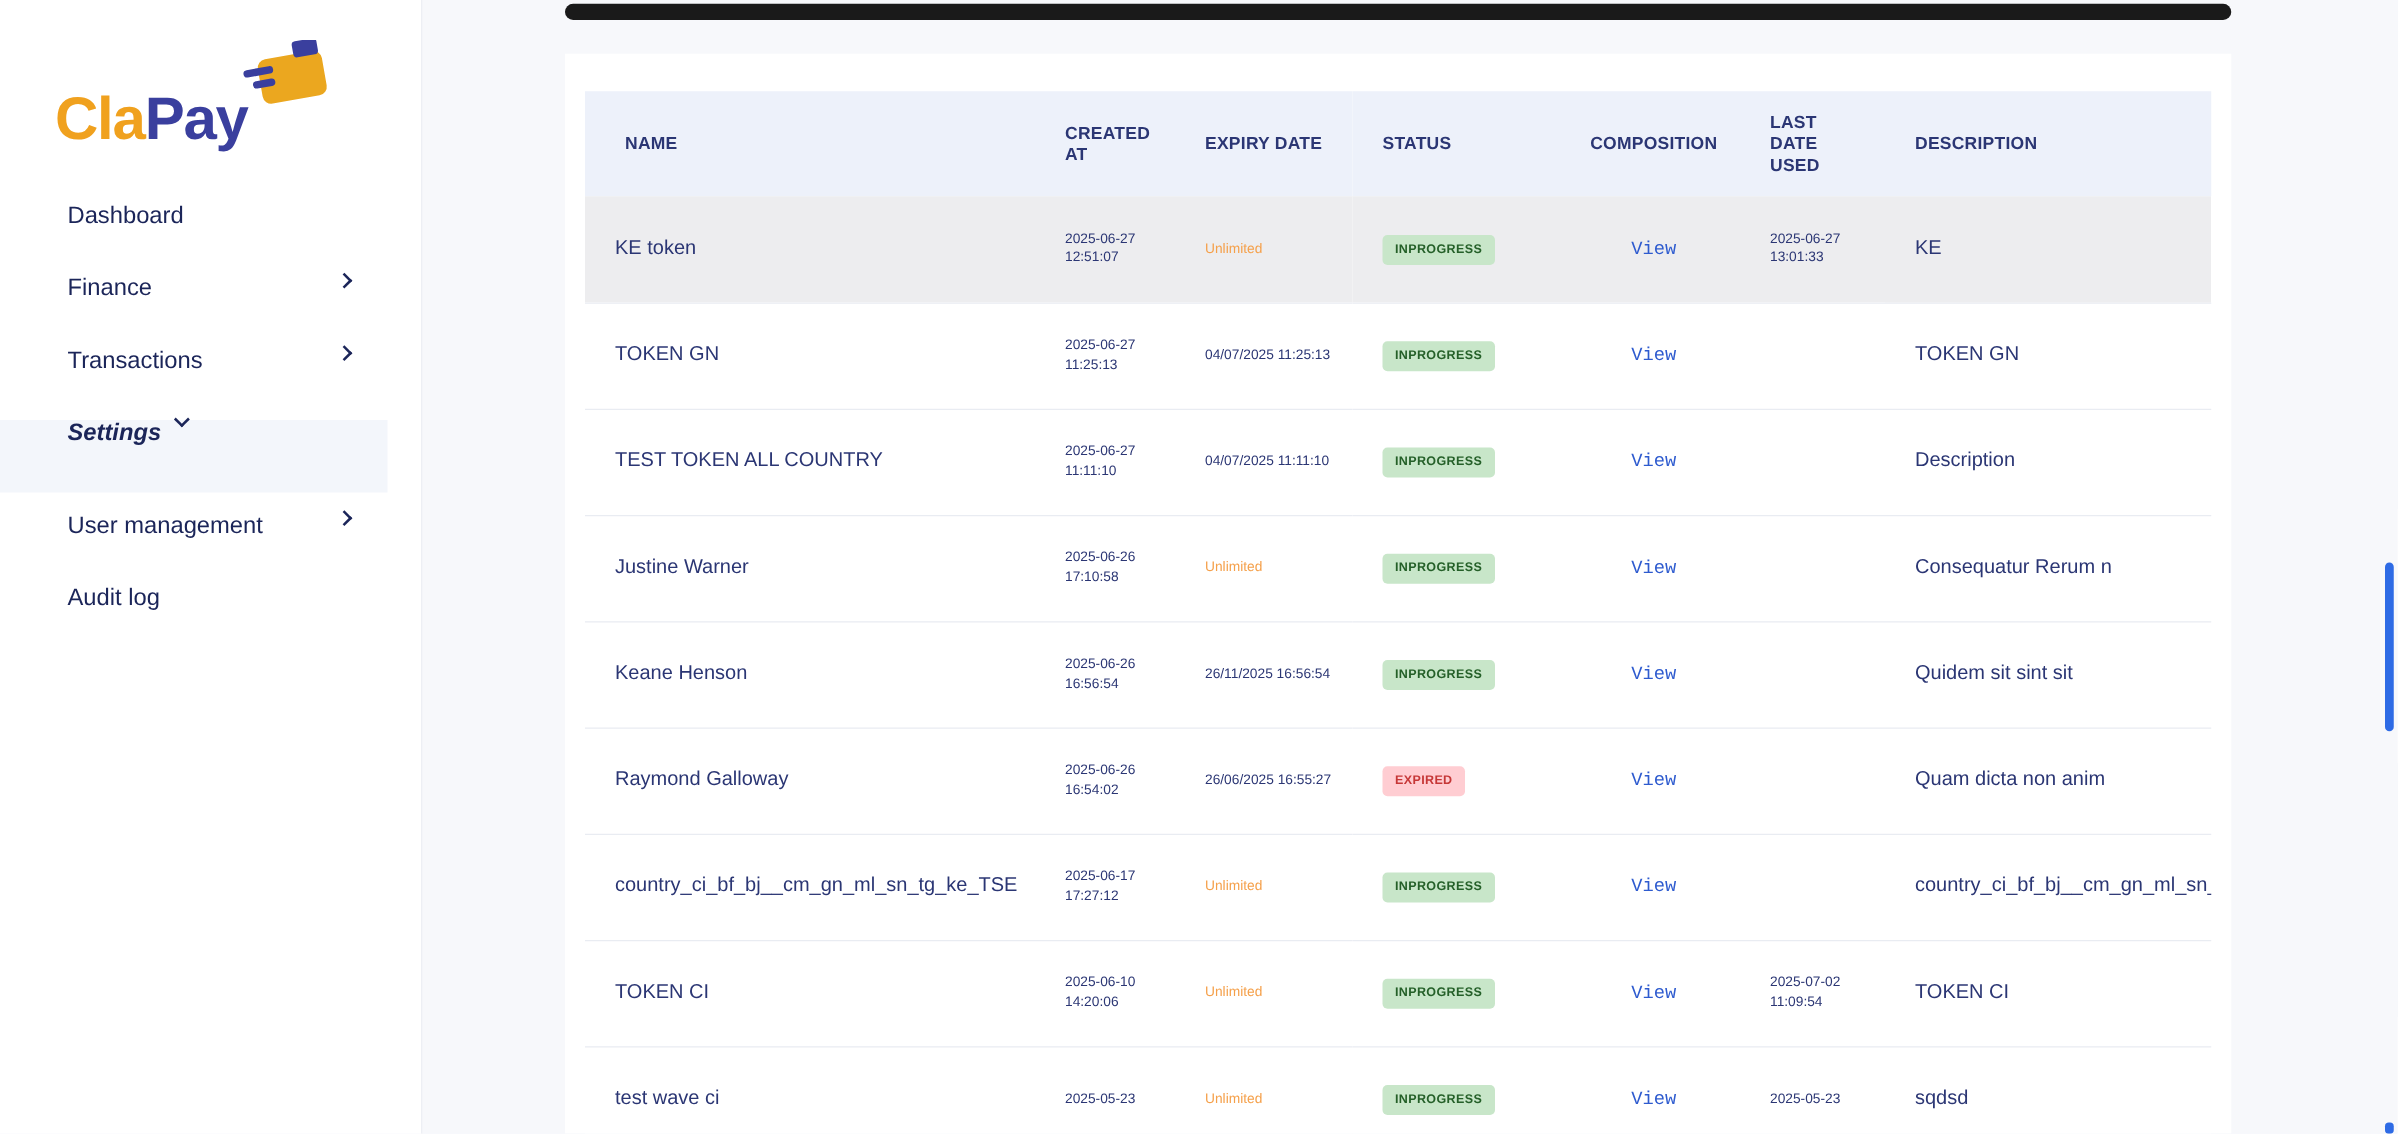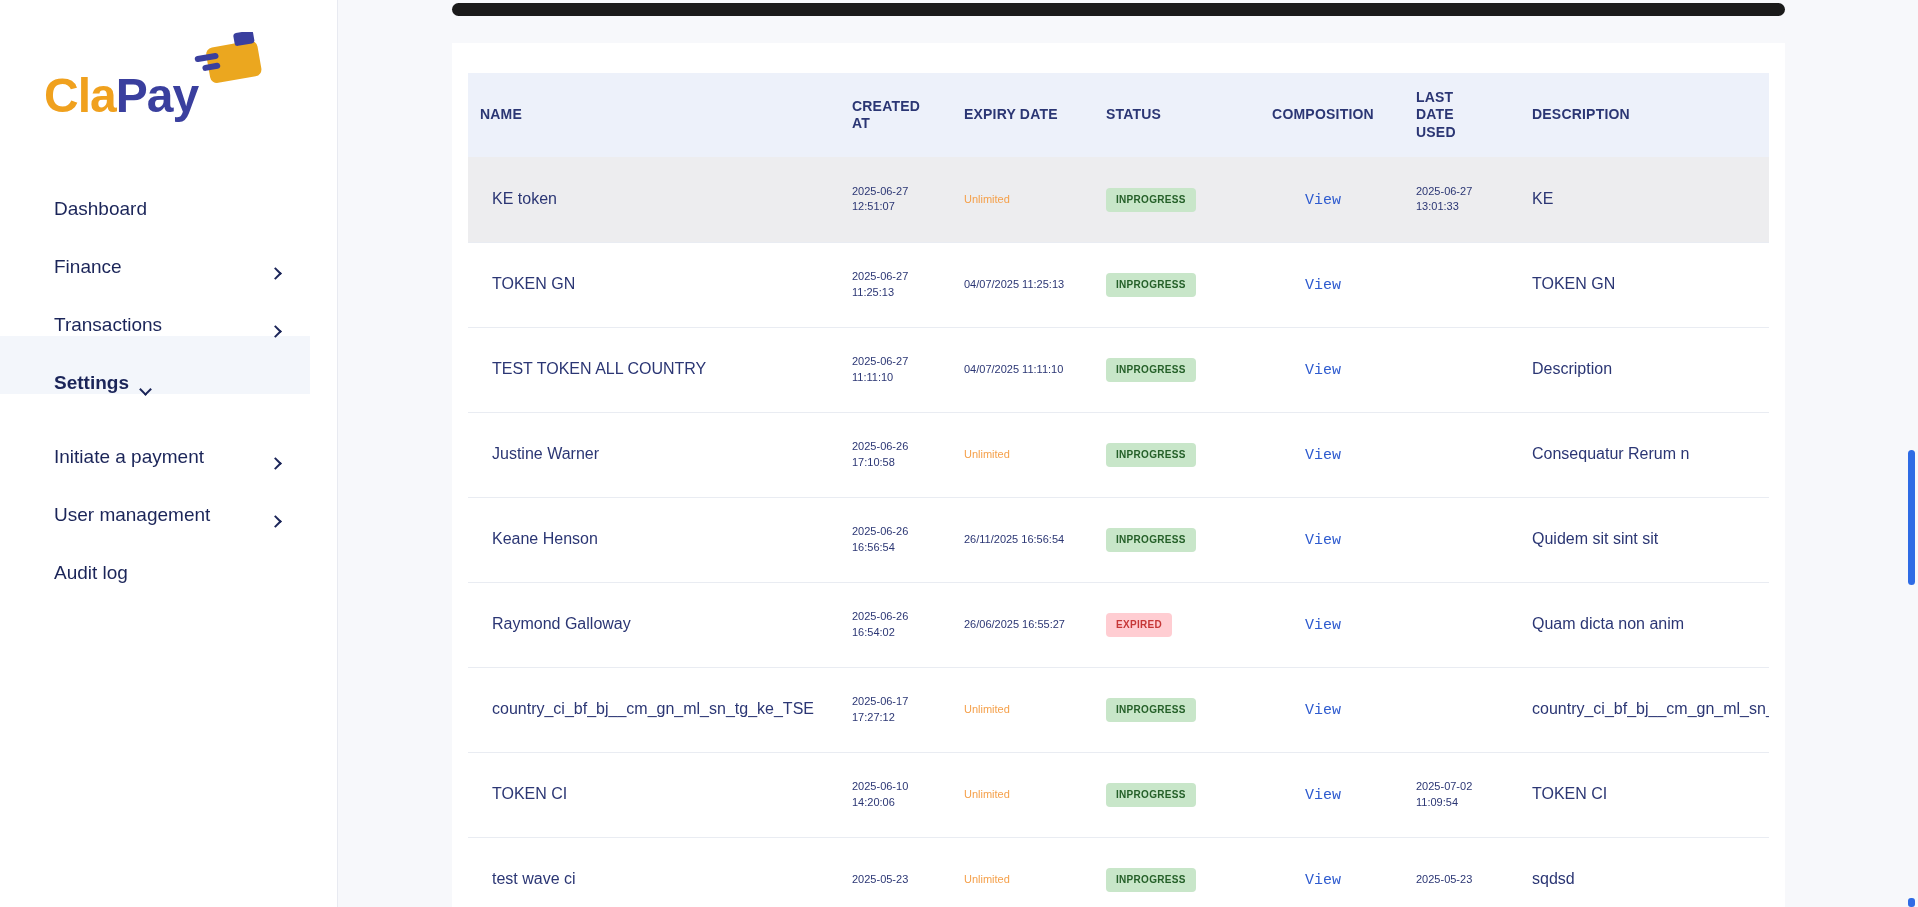--- a/index.html
+++ b/index.html
@@ -16,31 +16,31 @@
     border-right:1px solid #E8EAF1;
   }
   .logo { position:relative; margin:34px 0 0 44px; height:106px; width:250px; cursor:pointer; }
   .logo-text { position:absolute; left:0; top:34px; font-size:48px; font-weight:700; letter-spacing:-1px; }
   .brand-orange { color:#F0A11E; }
   .brand-navy { color:#3A3F9E; }
   .logo-icon { position:absolute; left:150px; top:-2px; }
 
   .nav { margin-top:22px; width:310px; }
   .nav-item {
-    display:flex; align-items:flex-end; justify-content:space-between;
+    display:flex; align-items:flex-start; justify-content:space-between;
     height:58px; padding:0 30px 0 54px; font-size:19px; font-weight:500;
     color:#1B2559; cursor:pointer;
   }
   .chev {
     width:9px; height:9px; display:inline-block;
     border-right:2px solid #1B2559; border-bottom:2px solid #1B2559;
   }
   .chev-right { transform:rotate(-45deg); }
   .chev-down  { transform:rotate(45deg); margin-top:-5px; }
-  .settings-block { background:#F3F6FB; margin-bottom:16px; }
+  .settings-block { background:#F3F6FB; margin-bottom:16px;font-style:italic; }
   .nav-item.settings-row { justify-content:flex-start; gap:12px; font-weight:600; }
   .sub-item {
     height:48px; display:flex; align-items:center; padding-left:76px;
     font-size:17.5px; font-weight:700; color:#1B2559; cursor:pointer;
     border-top:1px solid #EAEDF4;
   }
   .sub-item.active { color:#BA7A18; }
 
   
   .main { flex:1; position:relative; background:#F7F8FB; overflow:hidden; height:907px; }
@@ -55,21 +55,21 @@
 
   table { width:100%; border-collapse:collapse; table-layout:fixed; }
   col.c0{width:360px} col.c1{width:112px} col.c2{width:142px} col.c3{width:158px}
   col.c4{width:152px} col.c5{width:116px} col.c6{width:261px}
 
   th {
     background:#EDF1FA; color:#2B3674; font-size:14px; font-weight:700;
     text-align:left; height:84px; padding:8px 10px 8px 24px;
     letter-spacing:.2px; vertical-align:middle; line-height:1.25;
   }
-  th:first-child { padding-left:12px; }
+  th:first-child { padding-left:32px; }
   th.center, td.center { text-align:center; }
   .th-label { display:inline-block; }
   .th-narrow { max-width:54px; }
 
   td {
     color:#2B3674; font-size:16px; height:85px;
     padding:8px 10px 8px 24px; border-bottom:1px solid #E9ECF2;
     vertical-align:middle; background:#FFFFFF; line-height:1.4;
   }
   td:first-child { }
@@ -130,24 +130,20 @@
         </div>
         <div class="nav-item">
           <span>Transactions</span>
           <span class="chev chev-right"></span>
         </div>
         <div class="settings-block">
           <div class="nav-item settings-row">
             <span>Settings</span>
             <span class="chev chev-down"></span>
           </div>
-        </div>
-        <div class="nav-item">
-          <span>Initiate a payment</span>
-          <span class="chev chev-right"></span>
         </div>
         <div class="nav-item">
           <span>User management</span>
           <span class="chev chev-right"></span>
         </div>
         <div class="nav-item">
           <span>Audit log</span>
         </div>
       </nav>
   </aside>

